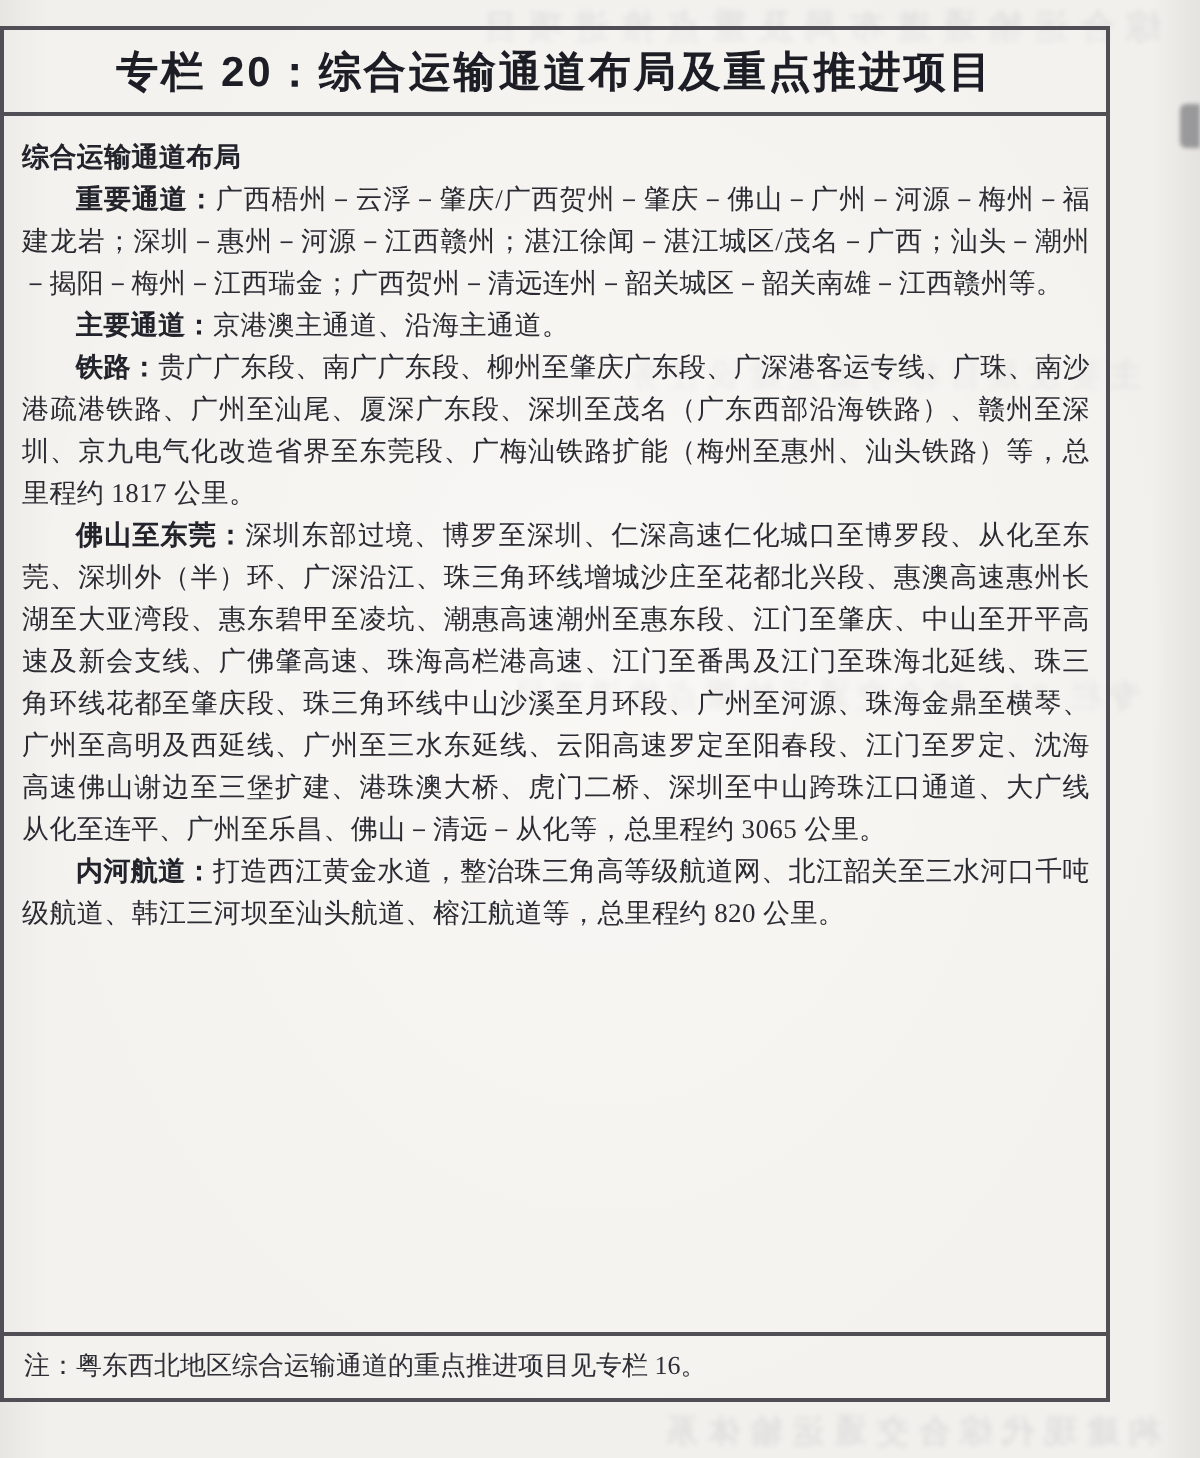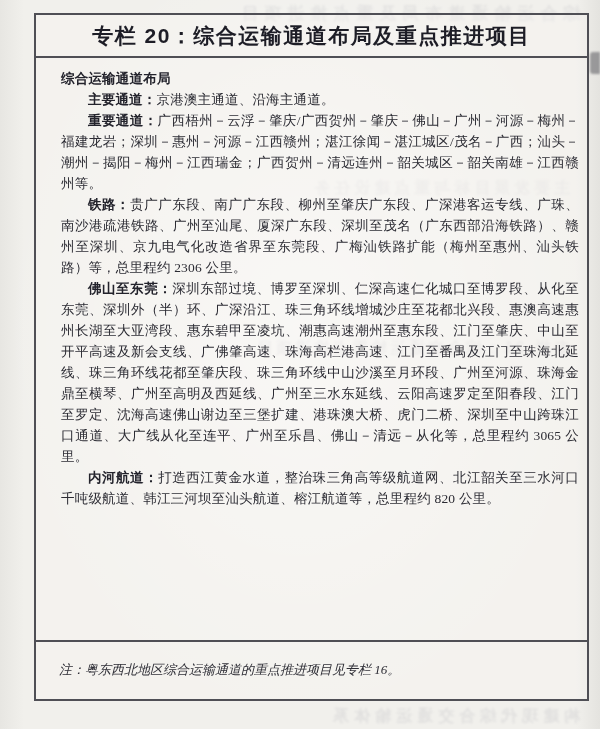--- a/index.html
+++ b/index.html
@@ -36,21 +36,21 @@
   .bleed-4 { top: 706px; left: 60px; width: 520px; font-size: 16px; letter-spacing: 5px; opacity: 0.16; }
   .smudge {
     position: absolute;
     top: 52px; right: 0; width: 10px; height: 22px;
     background: #5a5a60; opacity: 0.55;
     border-radius: 3px 0 0 3px;
     filter: blur(1px);
   }
   .box {
     position: absolute;
-    left: 34px; top: 13px;
+    left: 0; top: 13px;
     width: 555px; height: 688px;
     border: 2px solid #4f4f55;
     background: rgba(248, 247, 244, 0.35);
     display: flex;
     flex-direction: column;
     box-sizing: border-box;
   }
   .title-bar {
     flex: none;
     height: 41px;
@@ -62,21 +62,21 @@
   .title-bar h1 {
     margin: 0;
     font-family: "Liberation Sans", "DejaVu Sans", sans-serif;
     font-size: 21px;
     font-weight: bold;
     color: #1d1d26;
     letter-spacing: 1.5px;
   }
   .content {
     flex: 1 1 auto;
-    padding: 10px 8px 0 25px;
+    padding: 10px 8px 0 9px;
     font-size: 13.5px;
     line-height: 21px;
     text-align: justify;
     letter-spacing: 0.2px;
   }
   .content h2 {
     margin: 0;
     font-size: 13.5px;
     line-height: 21px;
     font-family: "Liberation Sans", "DejaVu Sans", sans-serif;
@@ -92,24 +92,23 @@
   .content p.para b {
     font-family: "Liberation Sans", "DejaVu Sans", sans-serif;
     color: #23232c;
   }
   .footnote-bar {
     flex: none;
     border-top: 2px solid #4f4f55;
     padding: 5px 8px 6px 9px;
   }
   .footnote-bar p {
-    margin: 14px;
+    margin: 1px;
     font-size: 13px;
     line-height: 18px;
-    font-style: italic;
     color: #2e2e36;
   }
 </style>
 </head>
 <body>
 
 <div class="page">
 
   <div class="bleed bleed-1">综合运输通道布局及重点推进项目</div>
   <div class="bleed bleed-2">主要发展目标与重点建设任务</div>
@@ -121,30 +120,30 @@
 
     <div class="title-bar">
       <h1>专栏 20：综合运输通道布局及重点推进项目</h1>
     </div>
 
     <div class="content">
 
       <h2>综合运输通道布局</h2>
 
       <p class="para">
-        <b>主要通道：</b><span>京港澳主通道、沿海主通道。</span>
+        <b>重要通道：</b><span>广西梧州－云浮－肇庆/广西贺州－肇庆－佛山－广州－河源－梅州－福建龙岩；深圳－惠州－河源－江西赣州；湛江徐闻－湛江城区/茂名－广西；汕头－潮州－揭阳－梅州－江西瑞金；广西贺州－清远连州－韶关城区－韶关南雄－江西赣州等。</span>
       </p>
 
       <p class="para">
-        <b>重要通道：</b><span>广西梧州－云浮－肇庆/广西贺州－肇庆－佛山－广州－河源－梅州－福建龙岩；深圳－惠州－河源－江西赣州；湛江徐闻－湛江城区/茂名－广西；汕头－潮州－揭阳－梅州－江西瑞金；广西贺州－清远连州－韶关城区－韶关南雄－江西赣州等。</span>
+        <b>主要通道：</b><span>京港澳主通道、沿海主通道。</span>
       </p>
 
 
       <p class="para">
-        <b>铁路：</b><span>贵广广东段、南广广东段、柳州至肇庆广东段、广深港客运专线、广珠、南沙港疏港铁路、广州至汕尾、厦深广东段、深圳至茂名（广东西部沿海铁路）、赣州至深圳、京九电气化改造省界至东莞段、广梅汕铁路扩能（梅州至惠州、汕头铁路）等，总里程约 2306 公里。</span>
+        <b>铁路：</b><span>贵广广东段、南广广东段、柳州至肇庆广东段、广深港客运专线、广珠、南沙港疏港铁路、广州至汕尾、厦深广东段、深圳至茂名（广东西部沿海铁路）、赣州至深圳、京九电气化改造省界至东莞段、广梅汕铁路扩能（梅州至惠州、汕头铁路）等，总里程约 1817 公里。</span>
       </p>
 
 
       <p class="para">
         <b>佛山至东莞：</b><span>深圳东部过境、博罗至深圳、仁深高速仁化城口至博罗段、从化至东莞、深圳外（半）环、广深沿江、珠三角环线增城沙庄至花都北兴段、惠澳高速惠州长湖至大亚湾段、惠东碧甲至凌坑、潮惠高速潮州至惠东段、江门至肇庆、中山至开平高速及新会支线、广佛肇高速、珠海高栏港高速、江门至番禺及江门至珠海北延线、珠三角环线花都至肇庆段、珠三角环线中山沙溪至月环段、广州至河源、珠海金鼎至横琴、广州至高明及西延线、广州至三水东延线、云阳高速罗定至阳春段、江门至罗定、沈海高速佛山谢边至三堡扩建、港珠澳大桥、虎门二桥、深圳至中山跨珠江口通道、大广线从化至连平、广州至乐昌、佛山－清远－从化等，总里程约 3065 公里。</span>
       </p>
 
 
       <p class="para">
         <b>内河航道：</b><span>打造西江黄金水道，整治珠三角高等级航道网、北江韶关至三水河口千吨级航道、韩江三河坝至汕头航道、榕江航道等，总里程约 820 公里。</span>

